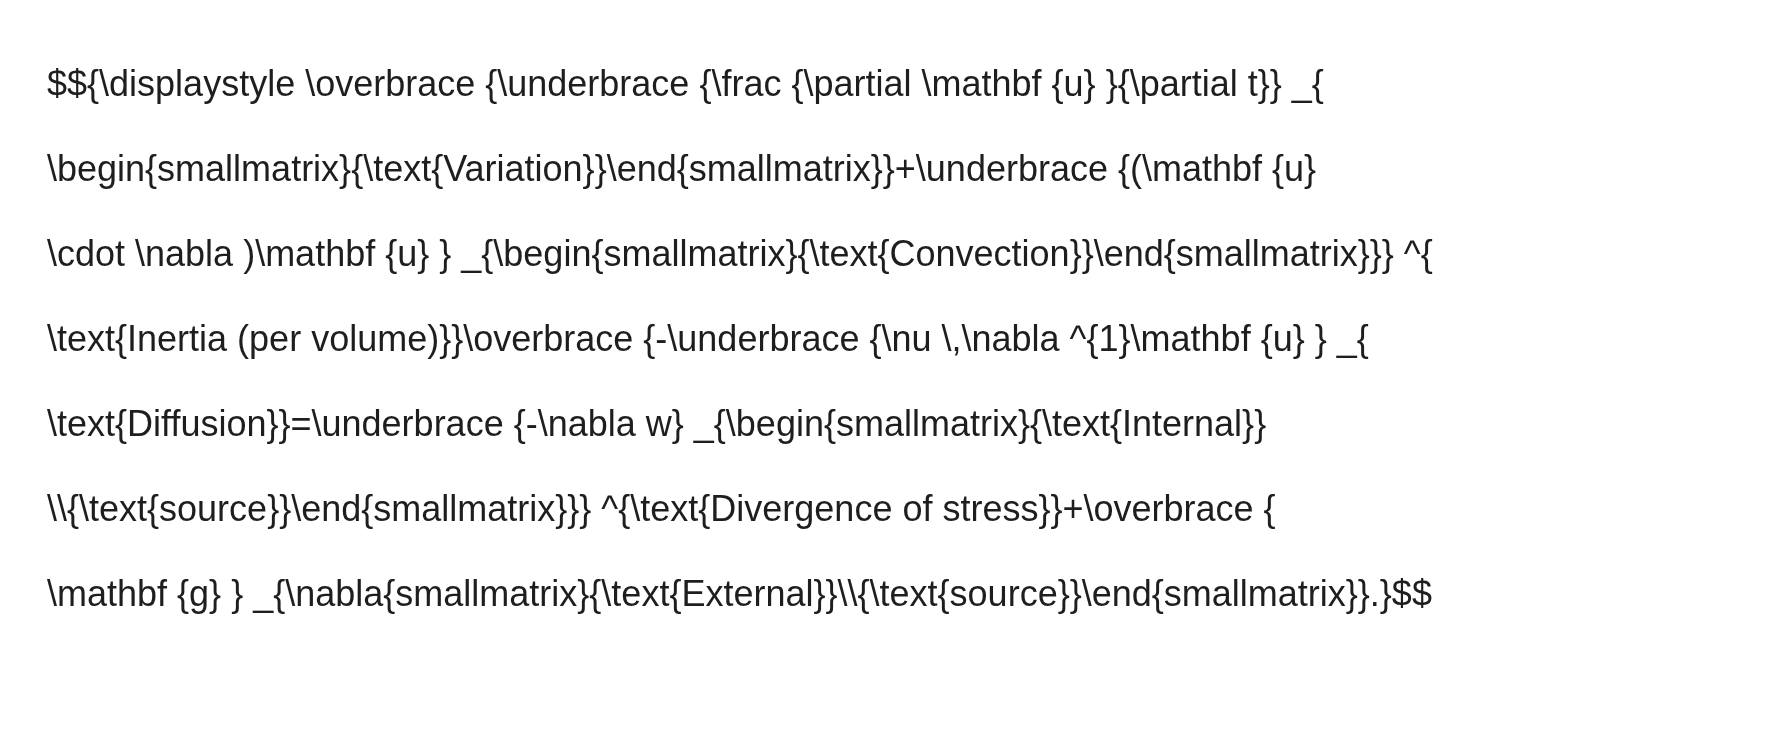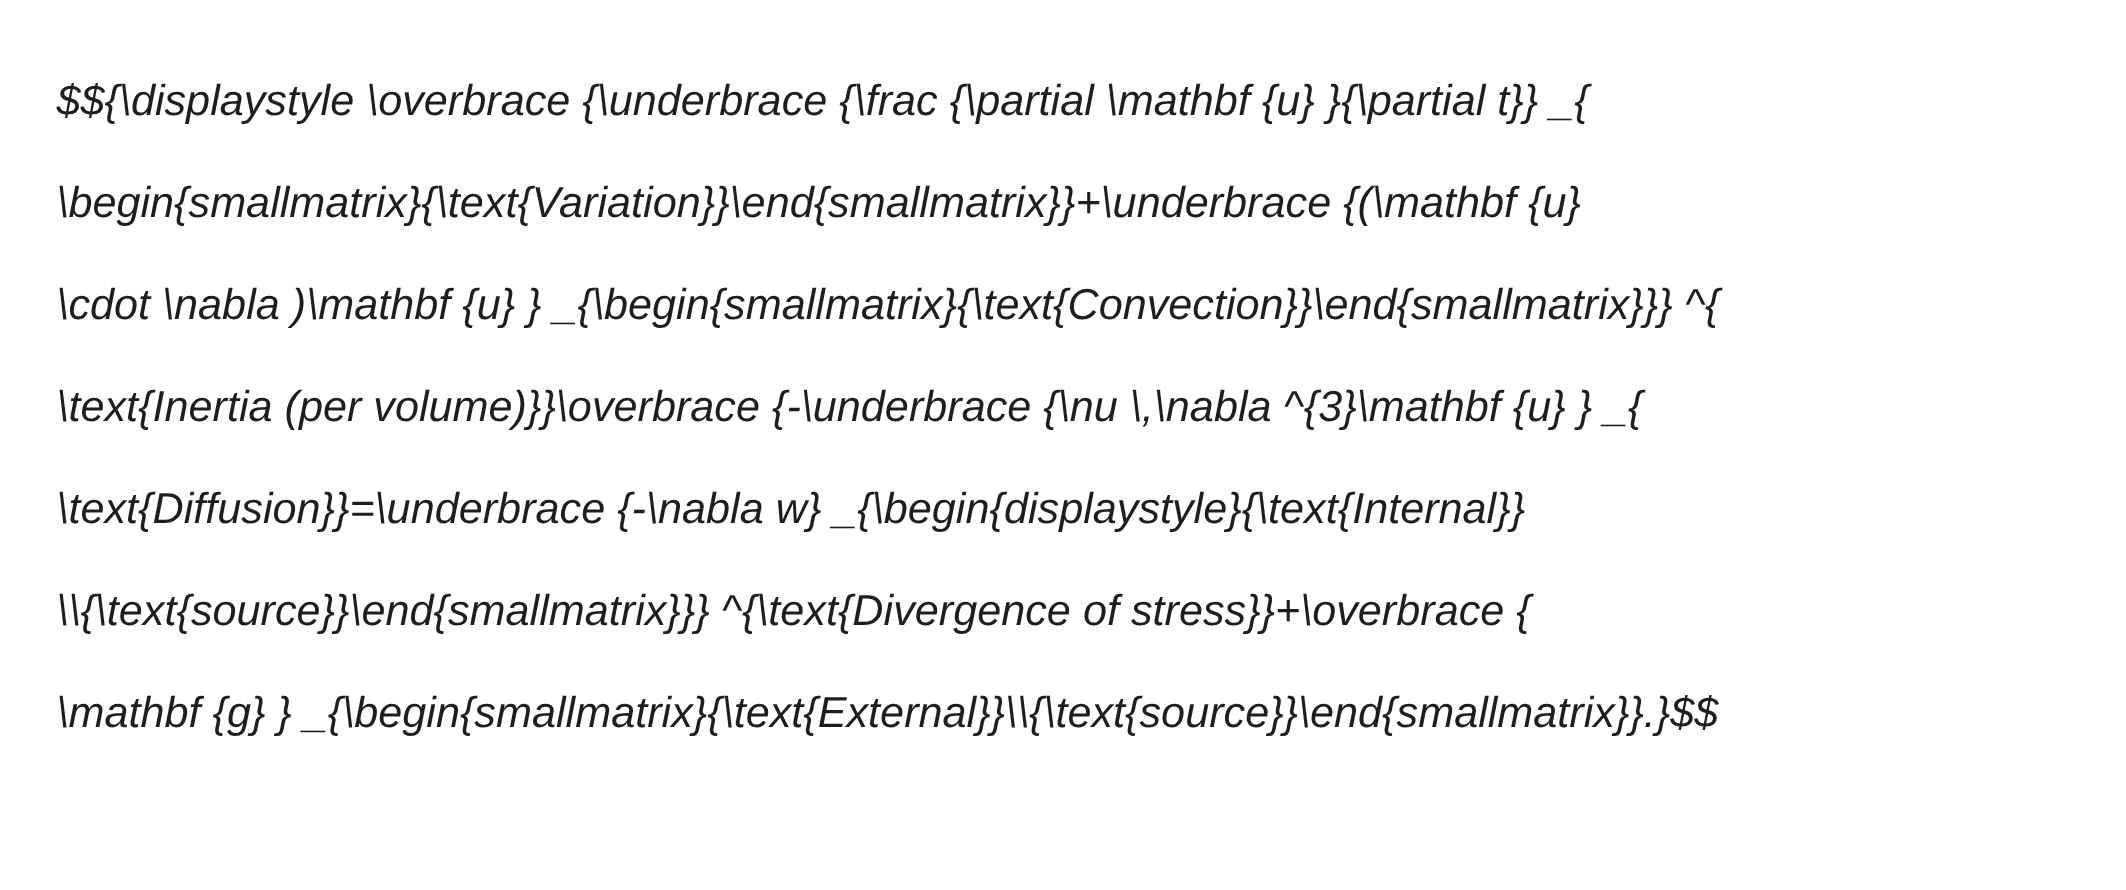--- a/index.html
+++ b/index.html
@@ -27,29 +27,28 @@
     right: 40px;
     font-family: "Liberation Sans", sans-serif;
     font-size: 36px;
     line-height: 85px;
     color: #1e1e1e;
     font-weight: 400;
     letter-spacing: 0;
   }
   .latex-line {
     white-space: pre;
-    font-style: italic;
   }
 </style>
 </head>
 <body>
 
 <div class="page">
   <div class="latex-block">
     <div class="latex-line">$${\displaystyle \overbrace {\underbrace {\frac {\partial \mathbf {u} }{\partial t}} _{</div>
     <div class="latex-line">\begin{smallmatrix}{\text{Variation}}\end{smallmatrix}}+\underbrace {(\mathbf {u}</div>
     <div class="latex-line">\cdot \nabla )\mathbf {u} } _{\begin{smallmatrix}{\text{Convection}}\end{smallmatrix}}} ^{</div>
-    <div class="latex-line">\text{Inertia (per volume)}}\overbrace {-\underbrace {\nu \,\nabla ^{3}\mathbf {u} } _{</div>
-    <div class="latex-line">\text{Diffusion}}=\underbrace {-\nabla w} _{\begin{displaystyle}{\text{Internal}}</div>
+    <div class="latex-line">\text{Inertia (per volume)}}\overbrace {-\underbrace {\nu \,\nabla ^{1}\mathbf {u} } _{</div>
+    <div class="latex-line">\text{Diffusion}}=\underbrace {-\nabla w} _{\begin{smallmatrix}{\text{Internal}}</div>
     <div class="latex-line">\\{\text{source}}\end{smallmatrix}}} ^{\text{Divergence of stress}}+\overbrace {</div>
-    <div class="latex-line">\mathbf {g} } _{\begin{smallmatrix}{\text{External}}\\{\text{source}}\end{smallmatrix}}.}$$</div>
+    <div class="latex-line">\mathbf {g} } _{\nabla{smallmatrix}{\text{External}}\\{\text{source}}\end{smallmatrix}}.}$$</div>
   </div>
 </div>
 
 </body></html>

